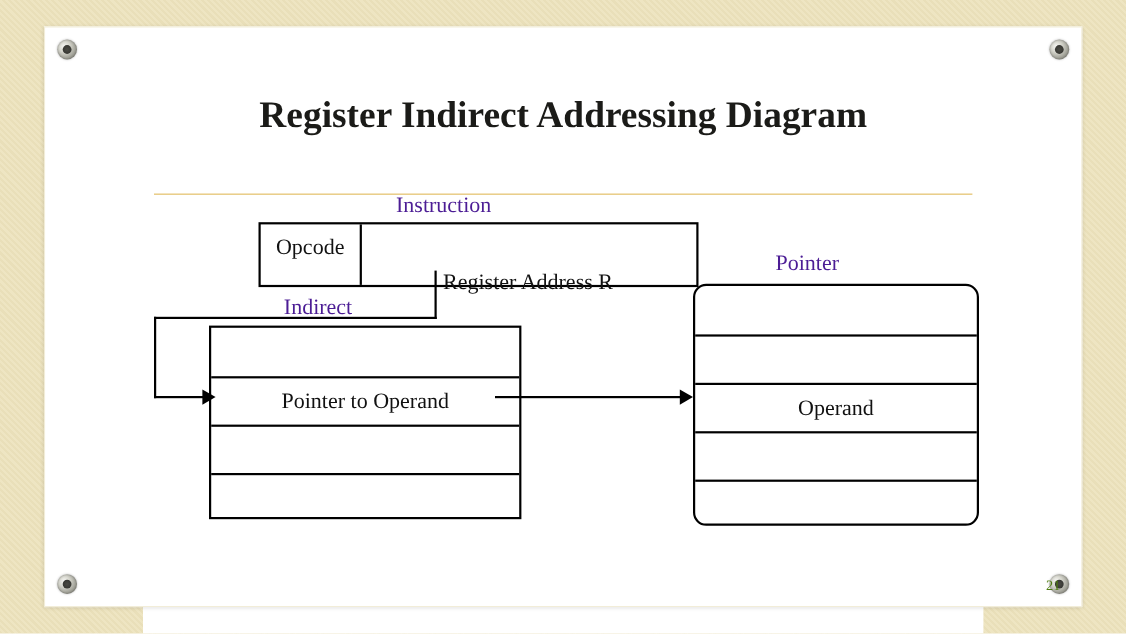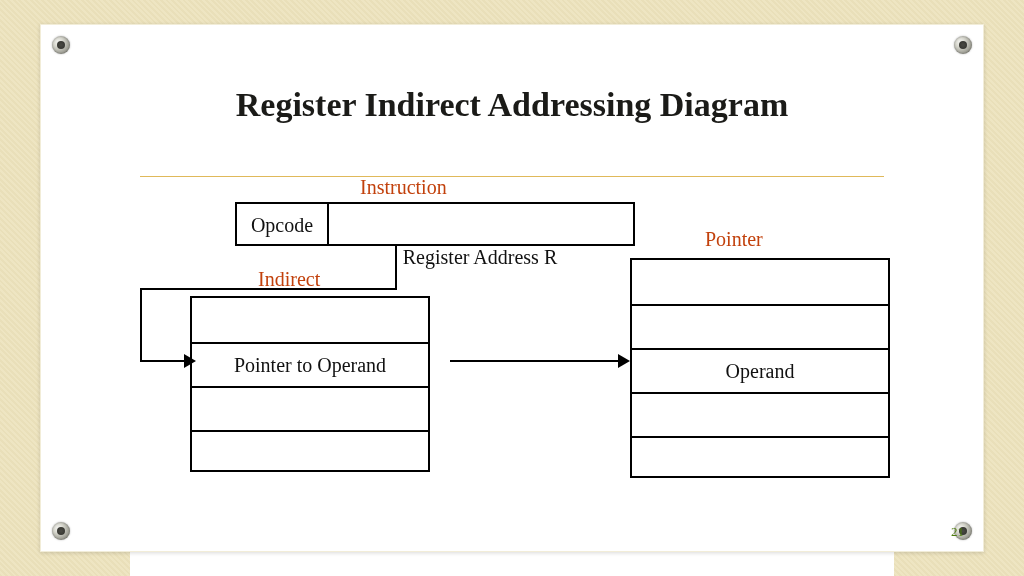--- a/index.html
+++ b/index.html
@@ -77,55 +77,55 @@
     right: 20px; bottom: 12px;
     font-size: 13px;
     color: #4d7c0f;
     font-family: Georgia, serif;
   }
 
   
   .lbl {
     position: absolute;
     font-size: 20px;
-    color: #c2410c;
+    color: #4c1d95;
   }
 
   .box {
     position: absolute;
     background: #fff;
     border: 2px solid #000;
     box-sizing: border-box;
   }
   .cell-text {
     position: absolute;
     left: 0; right: 0;
     text-align: center;
     font-size: 20px;
     color: #111;
   }
 
   
-  .instr-box { left: 195px; top: 178px; width: 400px; height: 44px; }
+  .instr-box { left: 195px; top: 178px; width: 400px; height: 59px; }
   .instr-split {
     position: absolute; left: 90px; top: 0; bottom: 0; width: 0;
     border-left: 2px solid #000;
   }
   .instr-opcode { left: 0; width: 90px; top: 10px; }
   .instr-raddr  { left: 90px; right: 0; top: 10px; margin-top: 32px; }
 
   
-  .regs-box   { left: 150px; top: 272px; width: 240px; height: 176px; }
+  .regs-box   { left: 150px; top: 272px; width: 284px; height: 176px; }
   .regs-row1  { left:0; right:0; top:44px;  height:0; border-top:2px solid #000; position:absolute; }
   .regs-row2  { left:0; right:0; top:88px;  height:0; border-top:2px solid #000; position:absolute; }
   .regs-row3  { left:0; right:0; top:132px; height:0; border-top:2px solid #000; position:absolute; }
   .regs-text  { top: 56px; }
 
   
-  .mem-box    { left: 590px; top: 234px; width: 260px; height: 220px; }
+  .mem-box    { left: 590px; top: 234px; width: 260px; height: 220px; border-radius: 12px; }
   .mem-row1   { left:0; right:0; top:44px;  height:0; border-top:2px solid #000; position:absolute; }
   .mem-row2   { left:0; right:0; top:88px;  height:0; border-top:2px solid #000; position:absolute; }
   .mem-row3   { left:0; right:0; top:132px; height:0; border-top:2px solid #000; position:absolute; }
   .mem-row4   { left:0; right:0; top:176px; height:0; border-top:2px solid #000; position:absolute; }
   .mem-text   { top: 100px; }
 
   
   .lbl-instruction { left: 320px; top: 152px; }
   .lbl-registers   { left: 218px; top: 244px; }
   .lbl-memory      { left: 665px; top: 204px; }

